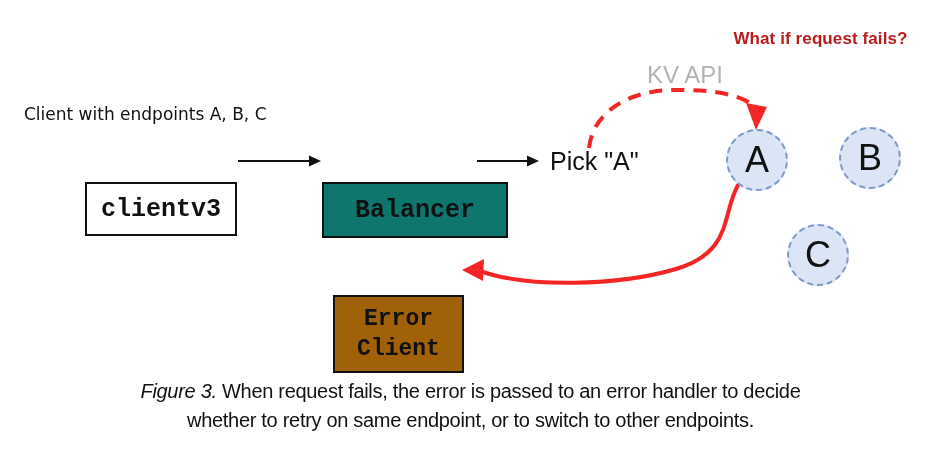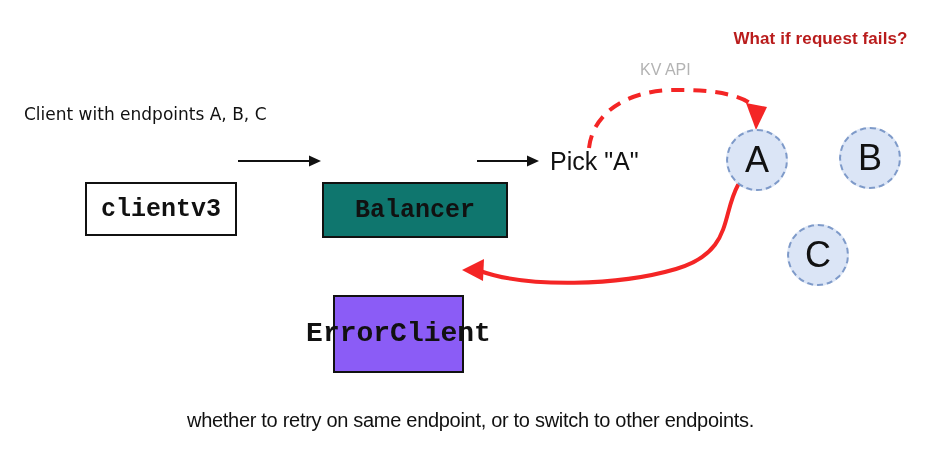--- a/index.html
+++ b/index.html
@@ -28,22 +28,22 @@
     text-align: center;
     font-size: 17px;
     font-weight: bold;
     color: #b91c1c;
     letter-spacing: 0.1px;
   }
   .kv-api-label {
     position: absolute;
     left: 640px; top: 61px;
     width: 90px;
-    text-align: left;
-    font-size: 16px;
+    text-align: center;
+    font-size: 24px;
     color: #b3b3b3;
   }
   .client-caption {
     position: absolute;
     left: 24px; top: 104px;
     font-family: "DejaVu Sans", sans-serif;
     font-size: 17px;
     color: #111111;
   }
   .node-box {
@@ -66,24 +66,24 @@
   }
   .balancer-box {
     left: 322px; top: 134px;
     width: 186px; height: 56px;
     background: #0f766e;
     font-size: 25px;
   }
   .error-handler-box {
     left: 333px; top: 247px;
     width: 131px; height: 78px;
-    background: #8b5cf6;
-    font-size: 28px;
+    background: #a16207;
+    font-size: 23px;
     line-height: 30px;
-    flex-direction: row;
+    flex-direction: column;
     text-align: center;
   }
   .pick-label {
     position: absolute;
     left: 550px; top: 147px;
     font-size: 25px;
     color: #111111;
   }
   .endpoint {
     position: absolute;
@@ -158,17 +158,20 @@
   <div class="endpoint endpoint-c">
     <span>C</span>
   </div>
 
   <div class="node-box error-handler-box">
     <span>Error</span>
     <span>Client</span>
   </div>
 
   <div class="figure-caption">
+    <span>
+      <span class="fig-label">Figure 3.</span><span> When request fails, the error is passed to an error handler to decide</span>
+    </span>
     <br>
     <span>whether to retry on same endpoint, or to switch to other endpoints.</span>
   </div>
 
 </div>
 
 </body></html>

